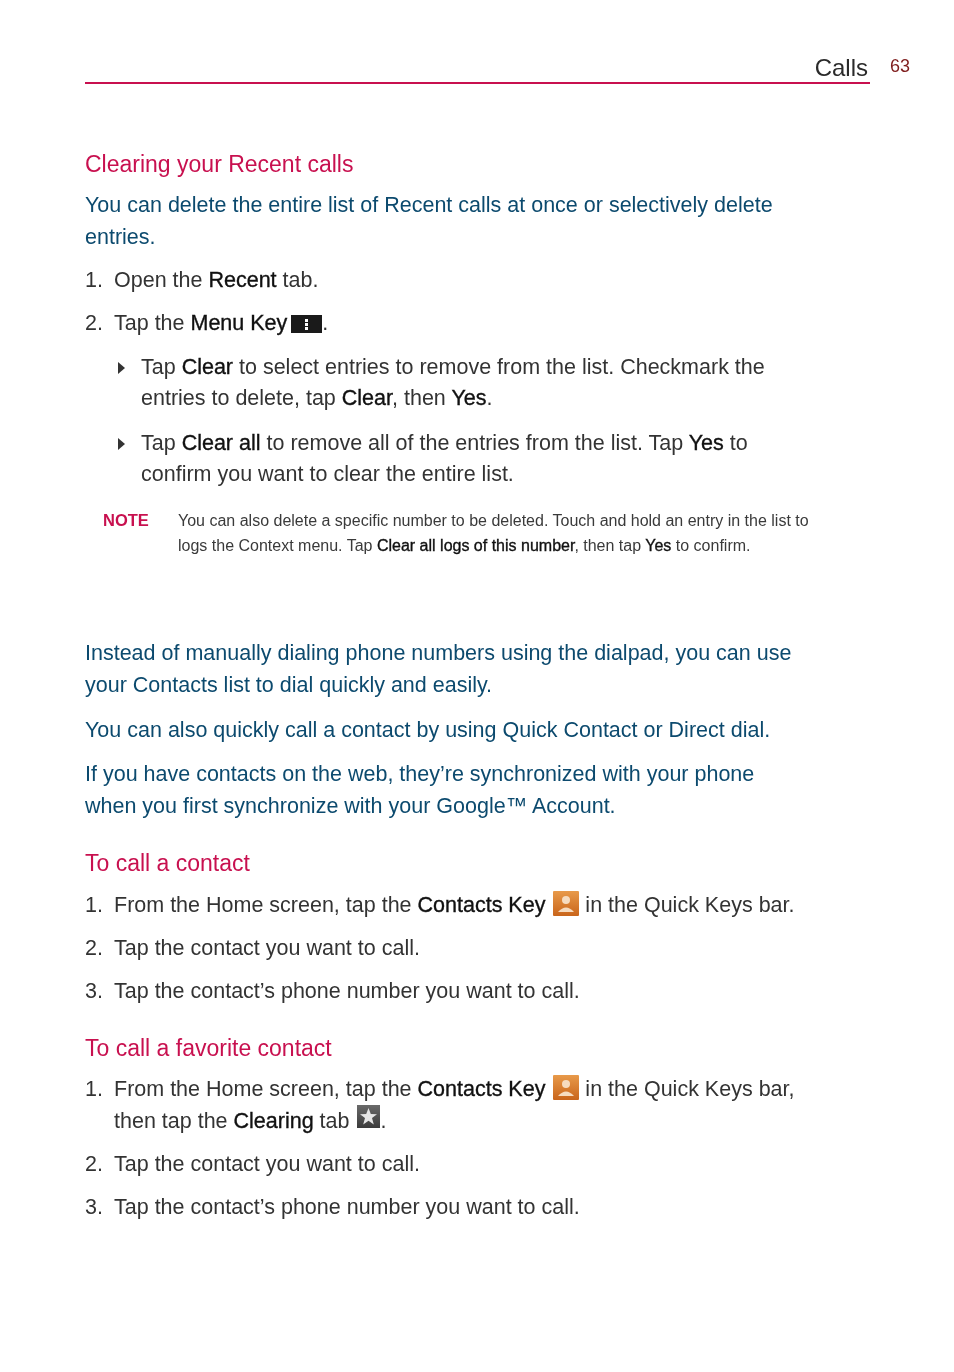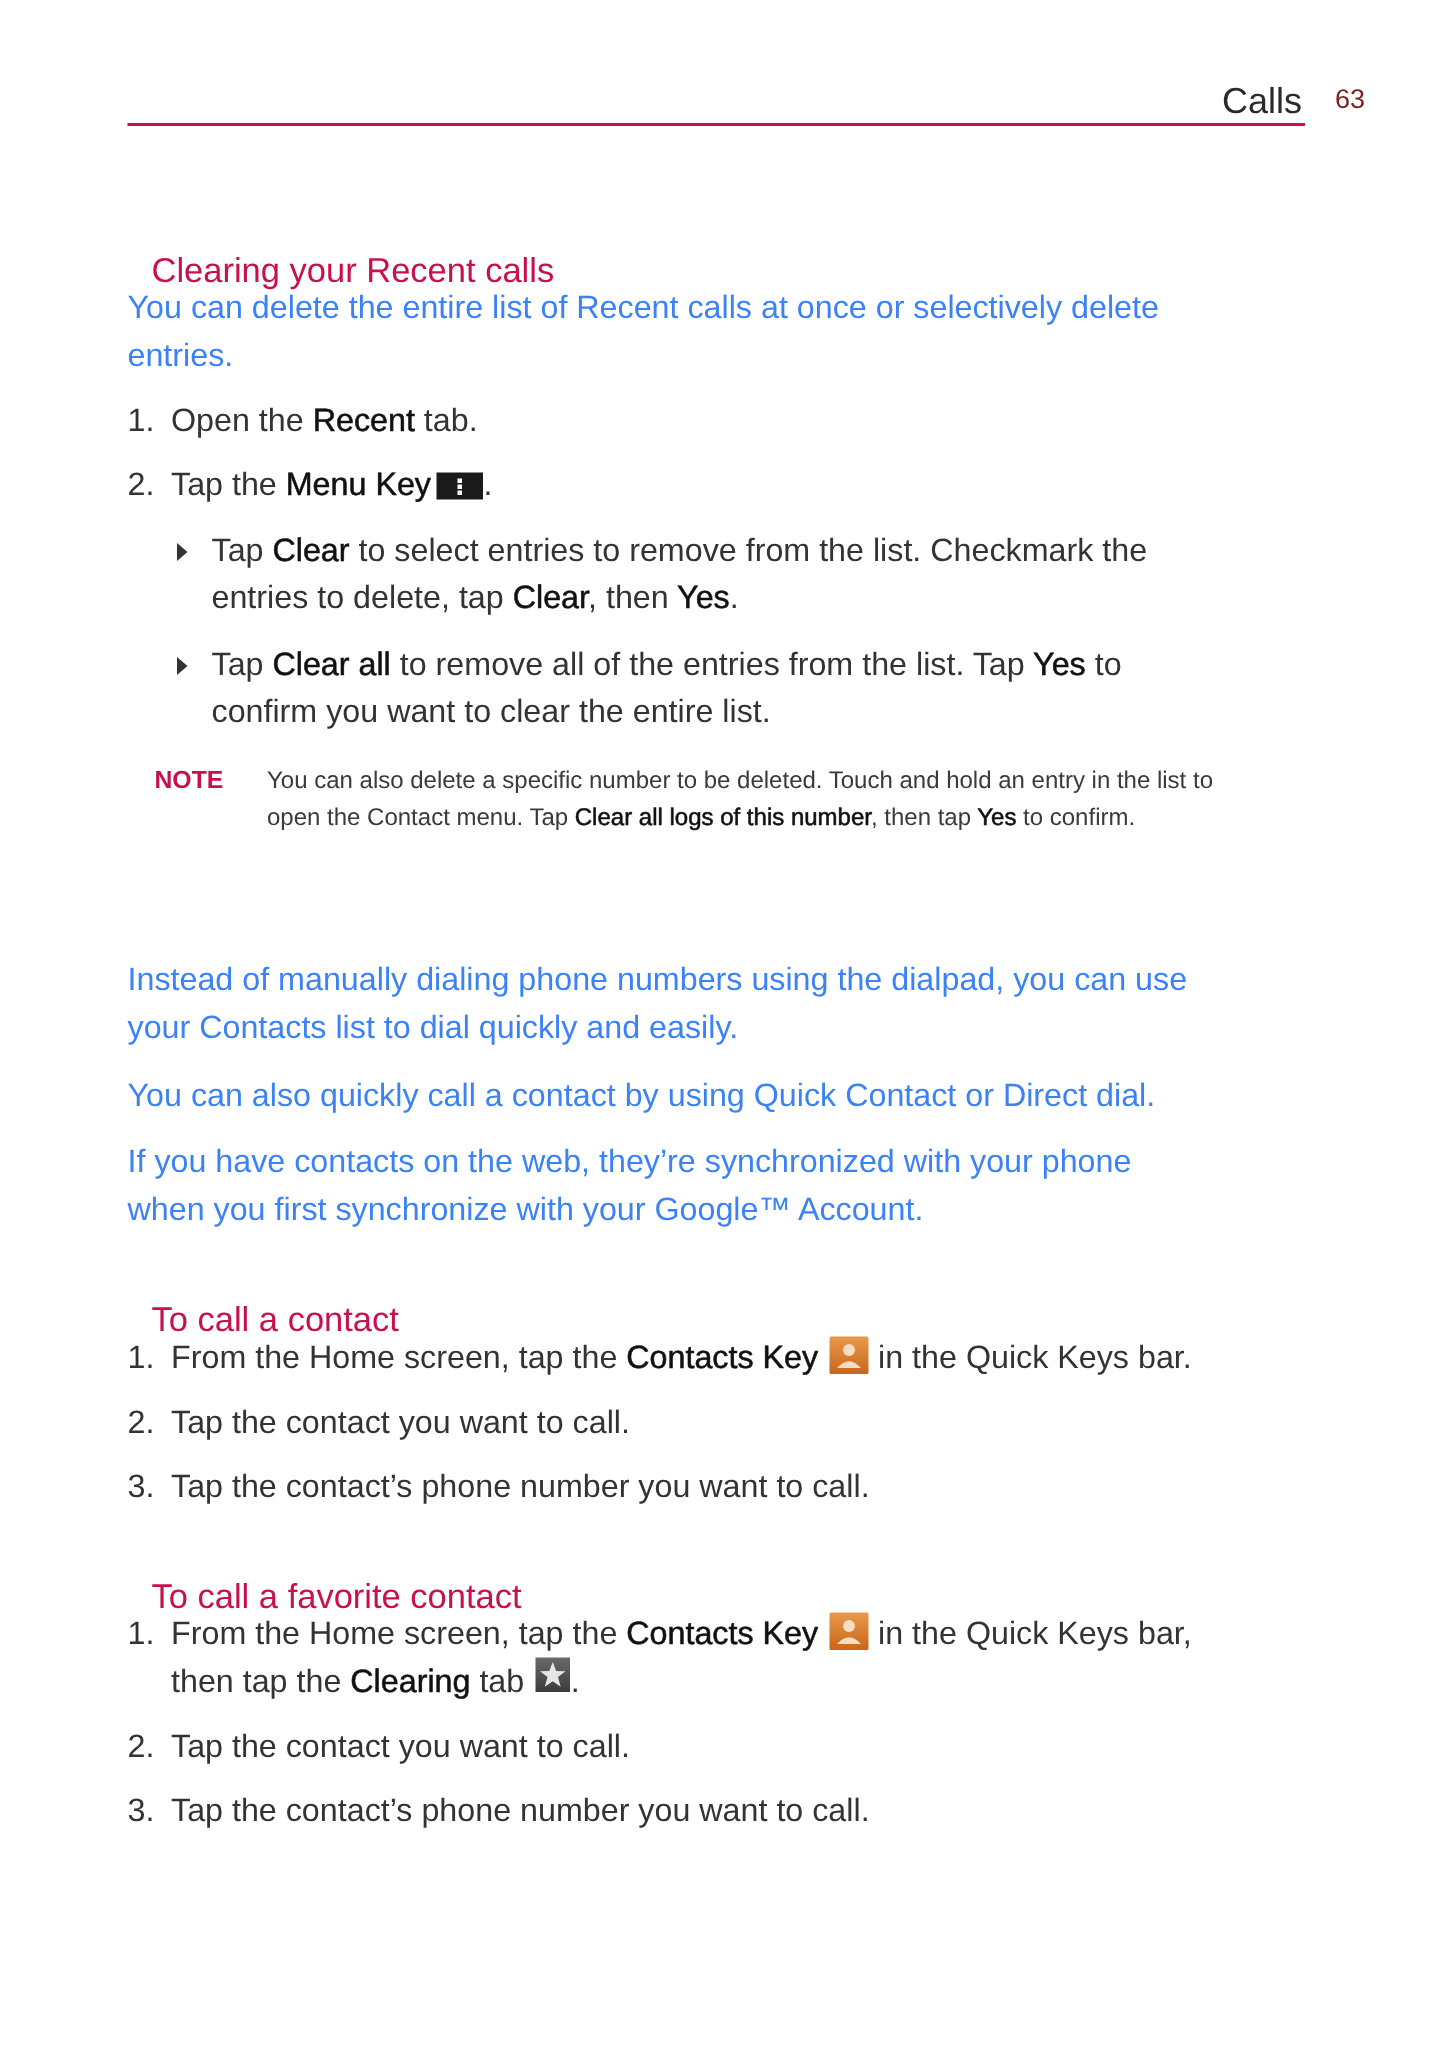--- a/index.html
+++ b/index.html
@@ -5,24 +5,24 @@
   html, body { margin: 0; padding: 0; background: #ffffff; }
   body { width: 954px; height: 1372px; position: relative; overflow: hidden;
          font-family: "Liberation Sans", "DejaVu Sans", sans-serif; color: #333333; }
   .page { position: absolute; left: 0; top: 0; width: 954px; height: 1372px; }
 
   .header { position: absolute; left: 85px; top: 52px; width: 785px; height: 30px;
             border-bottom: 2px solid #c8104f; }
   .header-title { position: absolute; right: 2px; top: 2px; font-size: 24px; color: #2a2a2a; }
   .page-num { position: absolute; left: 890px; top: 56px; font-size: 18px; color: #7f1d1d; }
 
-  .h-sub { position: absolute; left: 85px; font-size: 23px; color: #c8104f; margin: 16px; font-weight: normal; }
+  .h-sub { position: absolute; left: 85px; font-size: 23px; color: #c8104f; margin: 0; font-weight: normal; }
   .h-main { position: absolute; left: 85px; font-size: 31px; color: #c8104f; margin: 0; font-weight: bold; }
 
-  .para { position: absolute; left: 85px; width: 780px; font-size: 21.5px; line-height: 32px; color: #3b82f6; margin: 0; }
+  .para { position: absolute; left: 85px; width: 780px; font-size: 21.5px; line-height: 32px; color: #0c4a6e; margin: 0; }
   .step { position: absolute; left: 85px; width: 790px; font-size: 21.5px; line-height: 32px; color: #333333; }
   .step .num { position: absolute; left: 0; top: 0; }
   .step .txt { position: absolute; left: 29px; top: 0; width: 760px; }
   .bullet { position: absolute; left: 118px; width: 740px; font-size: 21.5px; line-height: 31px; color: #333333; }
   .bullet .tri { position: absolute; left: 0; top: 10px; width: 0; height: 0;
                  border-top: 6px solid transparent; border-bottom: 6px solid transparent;
                  border-left: 7px solid #333; }
   .bullet .txt { position: absolute; left: 23px; top: 0; width: 720px; }
   b.k { font-weight: normal; color: #111111; -webkit-text-stroke: 0.35px #111; }
 
@@ -70,21 +70,21 @@
     <span class="txt"><span>Tap </span><b class="k">Clear</b><span> to select entries to remove from the list. Checkmark the</span><br><span>entries to delete, tap </span><b class="k">Clear</b><span>, then </span><b class="k">Yes</b><span>.</span></span>
   </div>
 
   <div class="bullet" style="top:428px;">
     <span class="tri"></span>
     <span class="txt"><span>Tap </span><b class="k">Clear all</b><span> to remove all of the entries from the list. Tap </span><b class="k">Yes</b><span> to</span><br><span>confirm you want to clear the entire list.</span></span>
   </div>
 
   <div class="note">
     <span class="lbl">NOTE</span>
-    <span class="txt"><span>You can also delete a specific number to be deleted. Touch and hold an entry in the list to</span><br><span>open the Contact menu. Tap </span><b class="k">Clear all logs of this number</b><span>, then tap </span><b class="k">Yes</b><span> to confirm.</span></span>
+    <span class="txt"><span>You can also delete a specific number to be deleted. Touch and hold an entry in the list to</span><br><span>logs the Context menu. Tap </span><b class="k">Clear all logs of this number</b><span>, then tap </span><b class="k">Yes</b><span> to confirm.</span></span>
   </div>
 
   <p class="para" style="top:637px;">
     <span>Instead of manually dialing phone numbers using the dialpad, you can use</span><br><span>your Contacts list to dial quickly and easily.</span>
   </p>
   <p class="para" style="top:714px;">You can also quickly call a contact by using Quick Contact or Direct dial.</p>
   <p class="para" style="top:758px;">
     <span>If you have contacts on the web, they’re synchronized with your phone</span><br><span>when you first synchronize with your Google™ Account.</span>
   </p>
 

